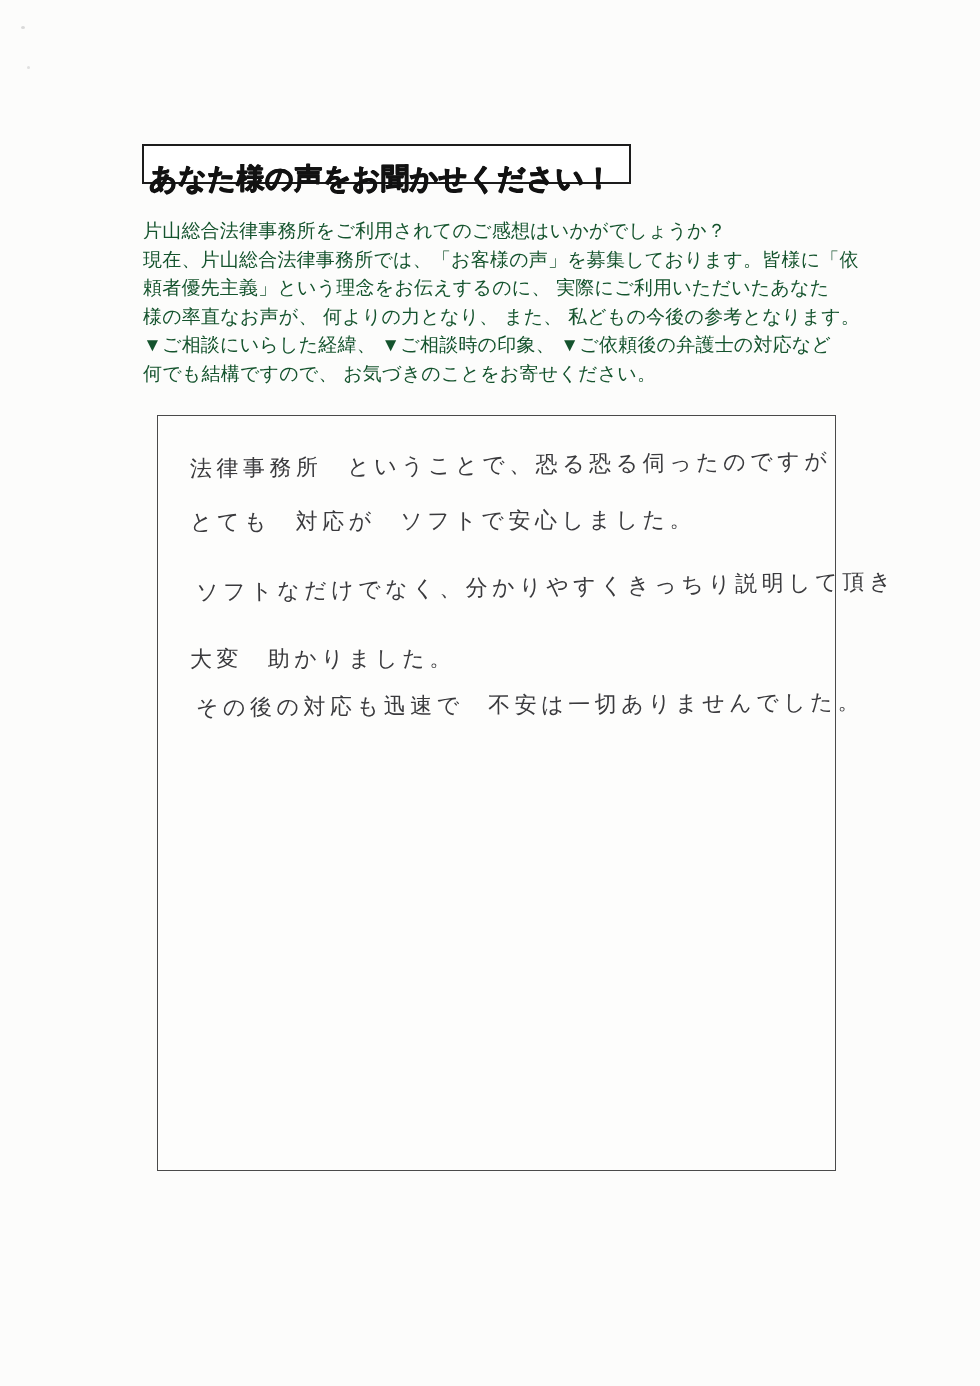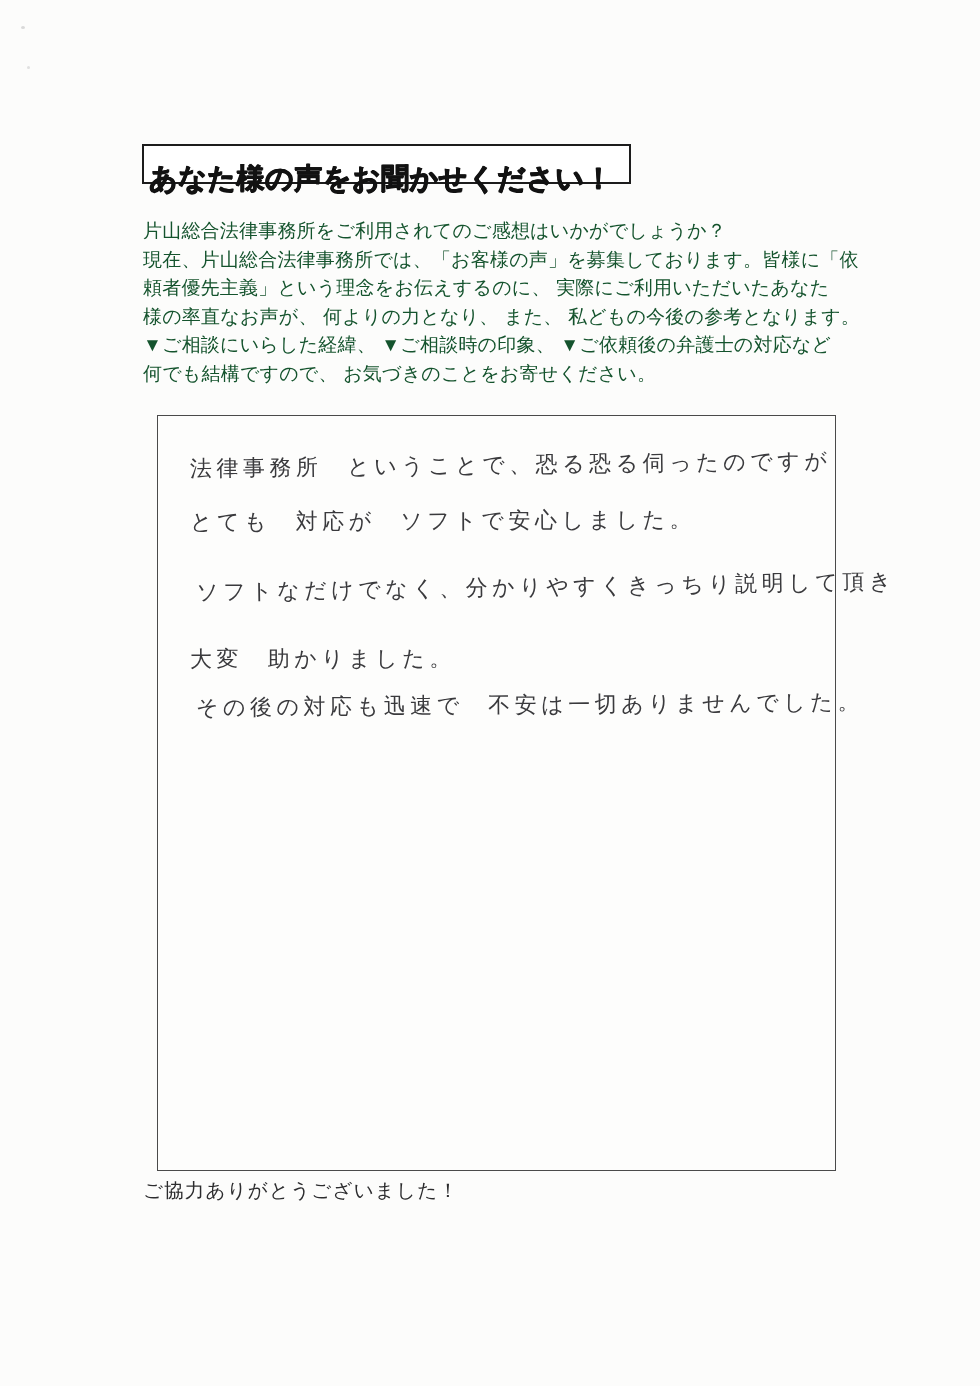--- a/index.html
+++ b/index.html
@@ -105,15 +105,14 @@
 何でも結構ですので、 お気づきのことをお寄せください。</div>
 
   <div class="comment-box">
     <div class="hw hw1">法律事務所 ということで、恐る恐る伺ったのですが</div>
     <div class="hw hw2">とても 対応が ソフトで安心しました。</div>
     <div class="hw hw3">ソフトなだけでなく、分かりやすくきっちり説明して頂き</div>
     <div class="hw hw4">大変 助かりました。</div>
     <div class="hw hw5">その後の対応も迅速で 不安は一切ありませんでした。</div>
   </div>
 
-  <div class="closing">ご協力ありがとうございました！</div>
 
 </div>
 
 </body></html>

